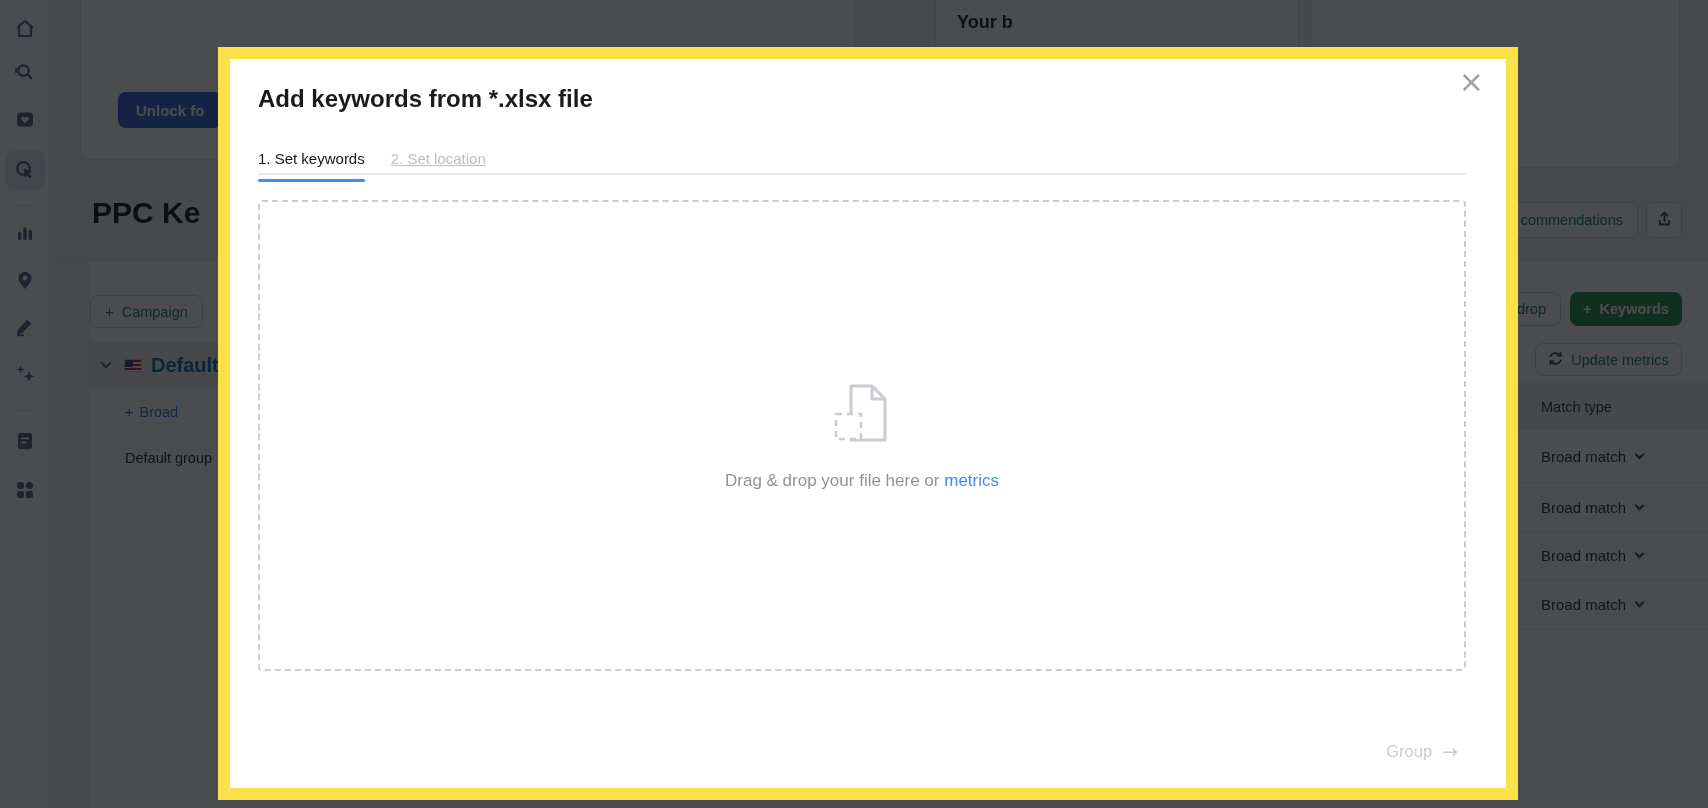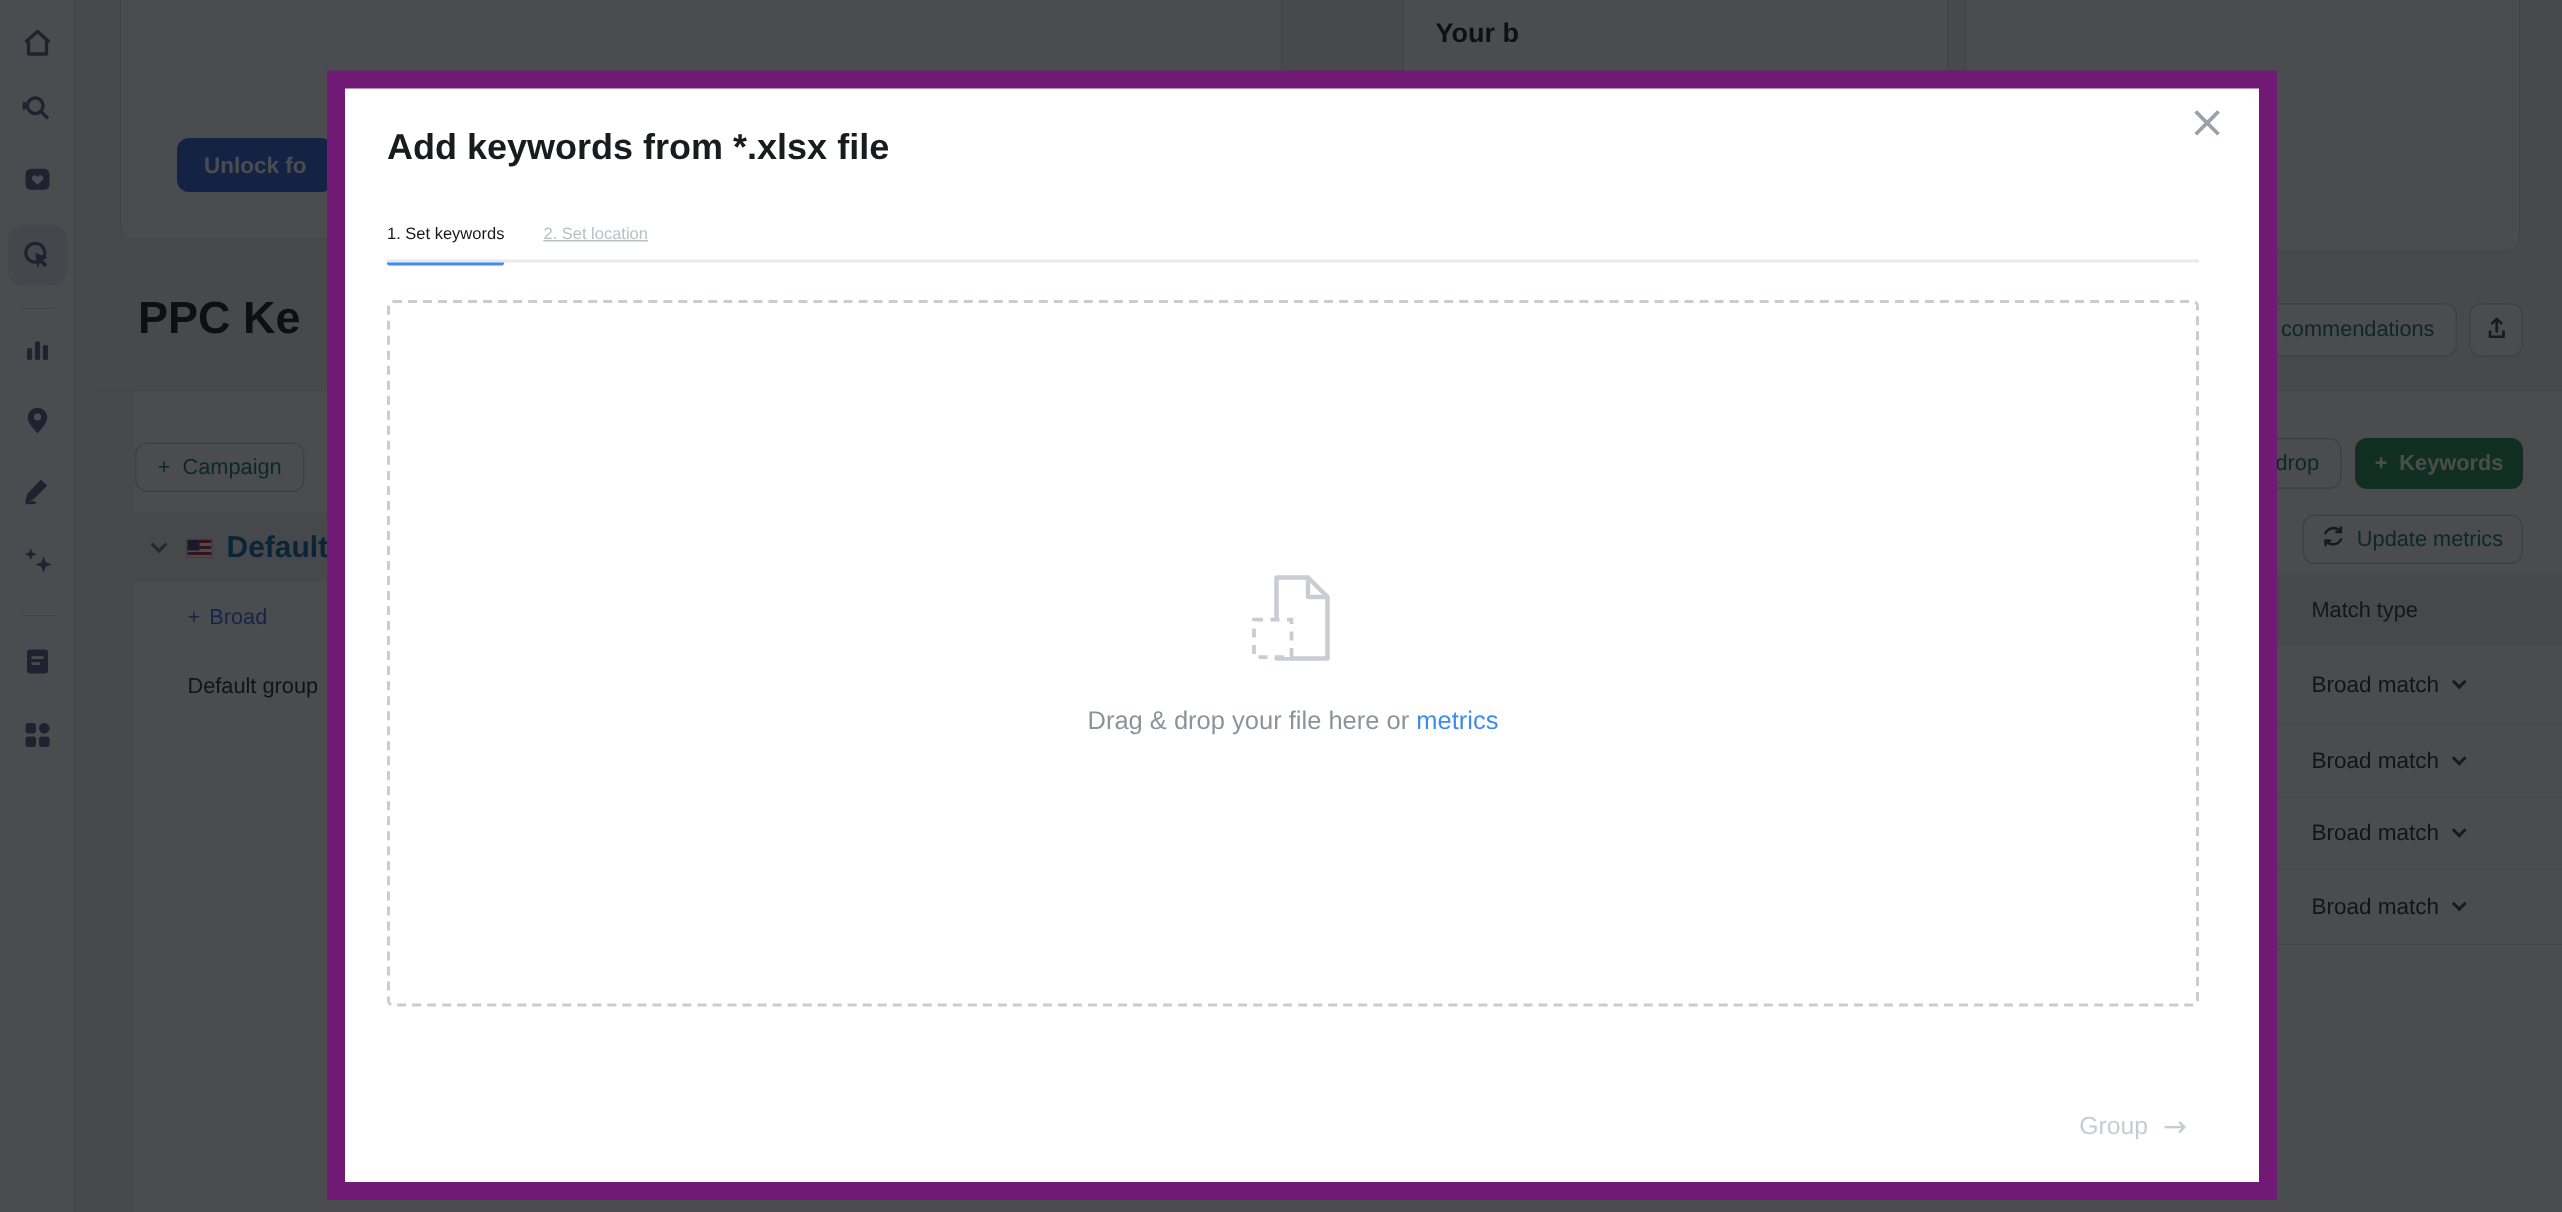--- a/index.html
+++ b/index.html
@@ -50,26 +50,26 @@
   #match-header { position:absolute; left:1460px; top:383px; right:0; height:47px; background:#edeff3; display:flex; align-items:center; }
   #match-header span { margin-left:81px; font-size:14.5px; font-weight:500; color:#2a2f36; }
   .match-row { position:absolute; left:1460px; right:0; height:49px; border-bottom:1px solid #e7e9ec; background:#ffffff; display:flex; align-items:center; cursor:pointer; }
   .match-row .lbl { margin-left:81px; font-size:15px; color:#242933; }
   .match-row .chev { width:7px; height:7px; margin-left:10px; border-color:#3a4049; }
 
   
   #overlay { position:absolute; inset:0; background:rgba(12,14,18,0.74); }
 
   
-  #modal-frame { position:absolute; left:218px; top:47px; width:1300px; height:753px; background:#701a75; }
+  #modal-frame { position:absolute; left:218px; top:47px; width:1300px; height:753px; background:#fde047; }
   #modal { position:absolute; left:12px; top:12px; width:1276px; height:729px; background:#ffffff; }
   #modal-title { position:absolute; left:28px; top:26px; font-size:24px; font-weight:bold; color:#191b1f; }
   #modal-close { position:absolute; right:22px; top:8px; font-size:30px; color:#9aa1a8; cursor:pointer; line-height:1; font-family:"DejaVu Sans",sans-serif; }
   #tabs { position:absolute; left:28px; top:91px; display:flex; gap:26px; }
-  .tab { font-size:11px; padding-bottom:14px; cursor:pointer; position:relative; }
+  .tab { font-size:15px; padding-bottom:14px; cursor:pointer; position:relative; }
   .tab.active { color:#16181d; font-weight:500; }
   .tab.inactive { color:#b9bfc6;text-decoration:underline; }
   .tab.active::after { content:""; position:absolute; left:0; right:0; bottom:-1px; height:3px; background:#3d8df5; border-radius:2px; }
   #tabs-baseline { position:absolute; left:28px; width:1208px; top:114px; border-top:2px solid #e8eaed; }
   #dropzone { position:absolute; left:28px; top:141px; width:1208px; height:471px; border:2px dashed #c9cdd2; border-radius:4px; display:flex; flex-direction:column; align-items:center; justify-content:center; gap:22px; cursor:pointer; }
   #drop-text { font-size:17px; color:#8d939b; }
   #browse-link { color:#3d8cf0; cursor:pointer; }
   #next-btn { position:absolute; right:48px; bottom:26px; font-size:16.5px; color:#c7ccd2; display:flex; gap:10px; align-items:center; cursor:default; font-weight:500; }
   #next-arrow { font-family:"DejaVu Sans",sans-serif; font-size:19px; }
 </style>

